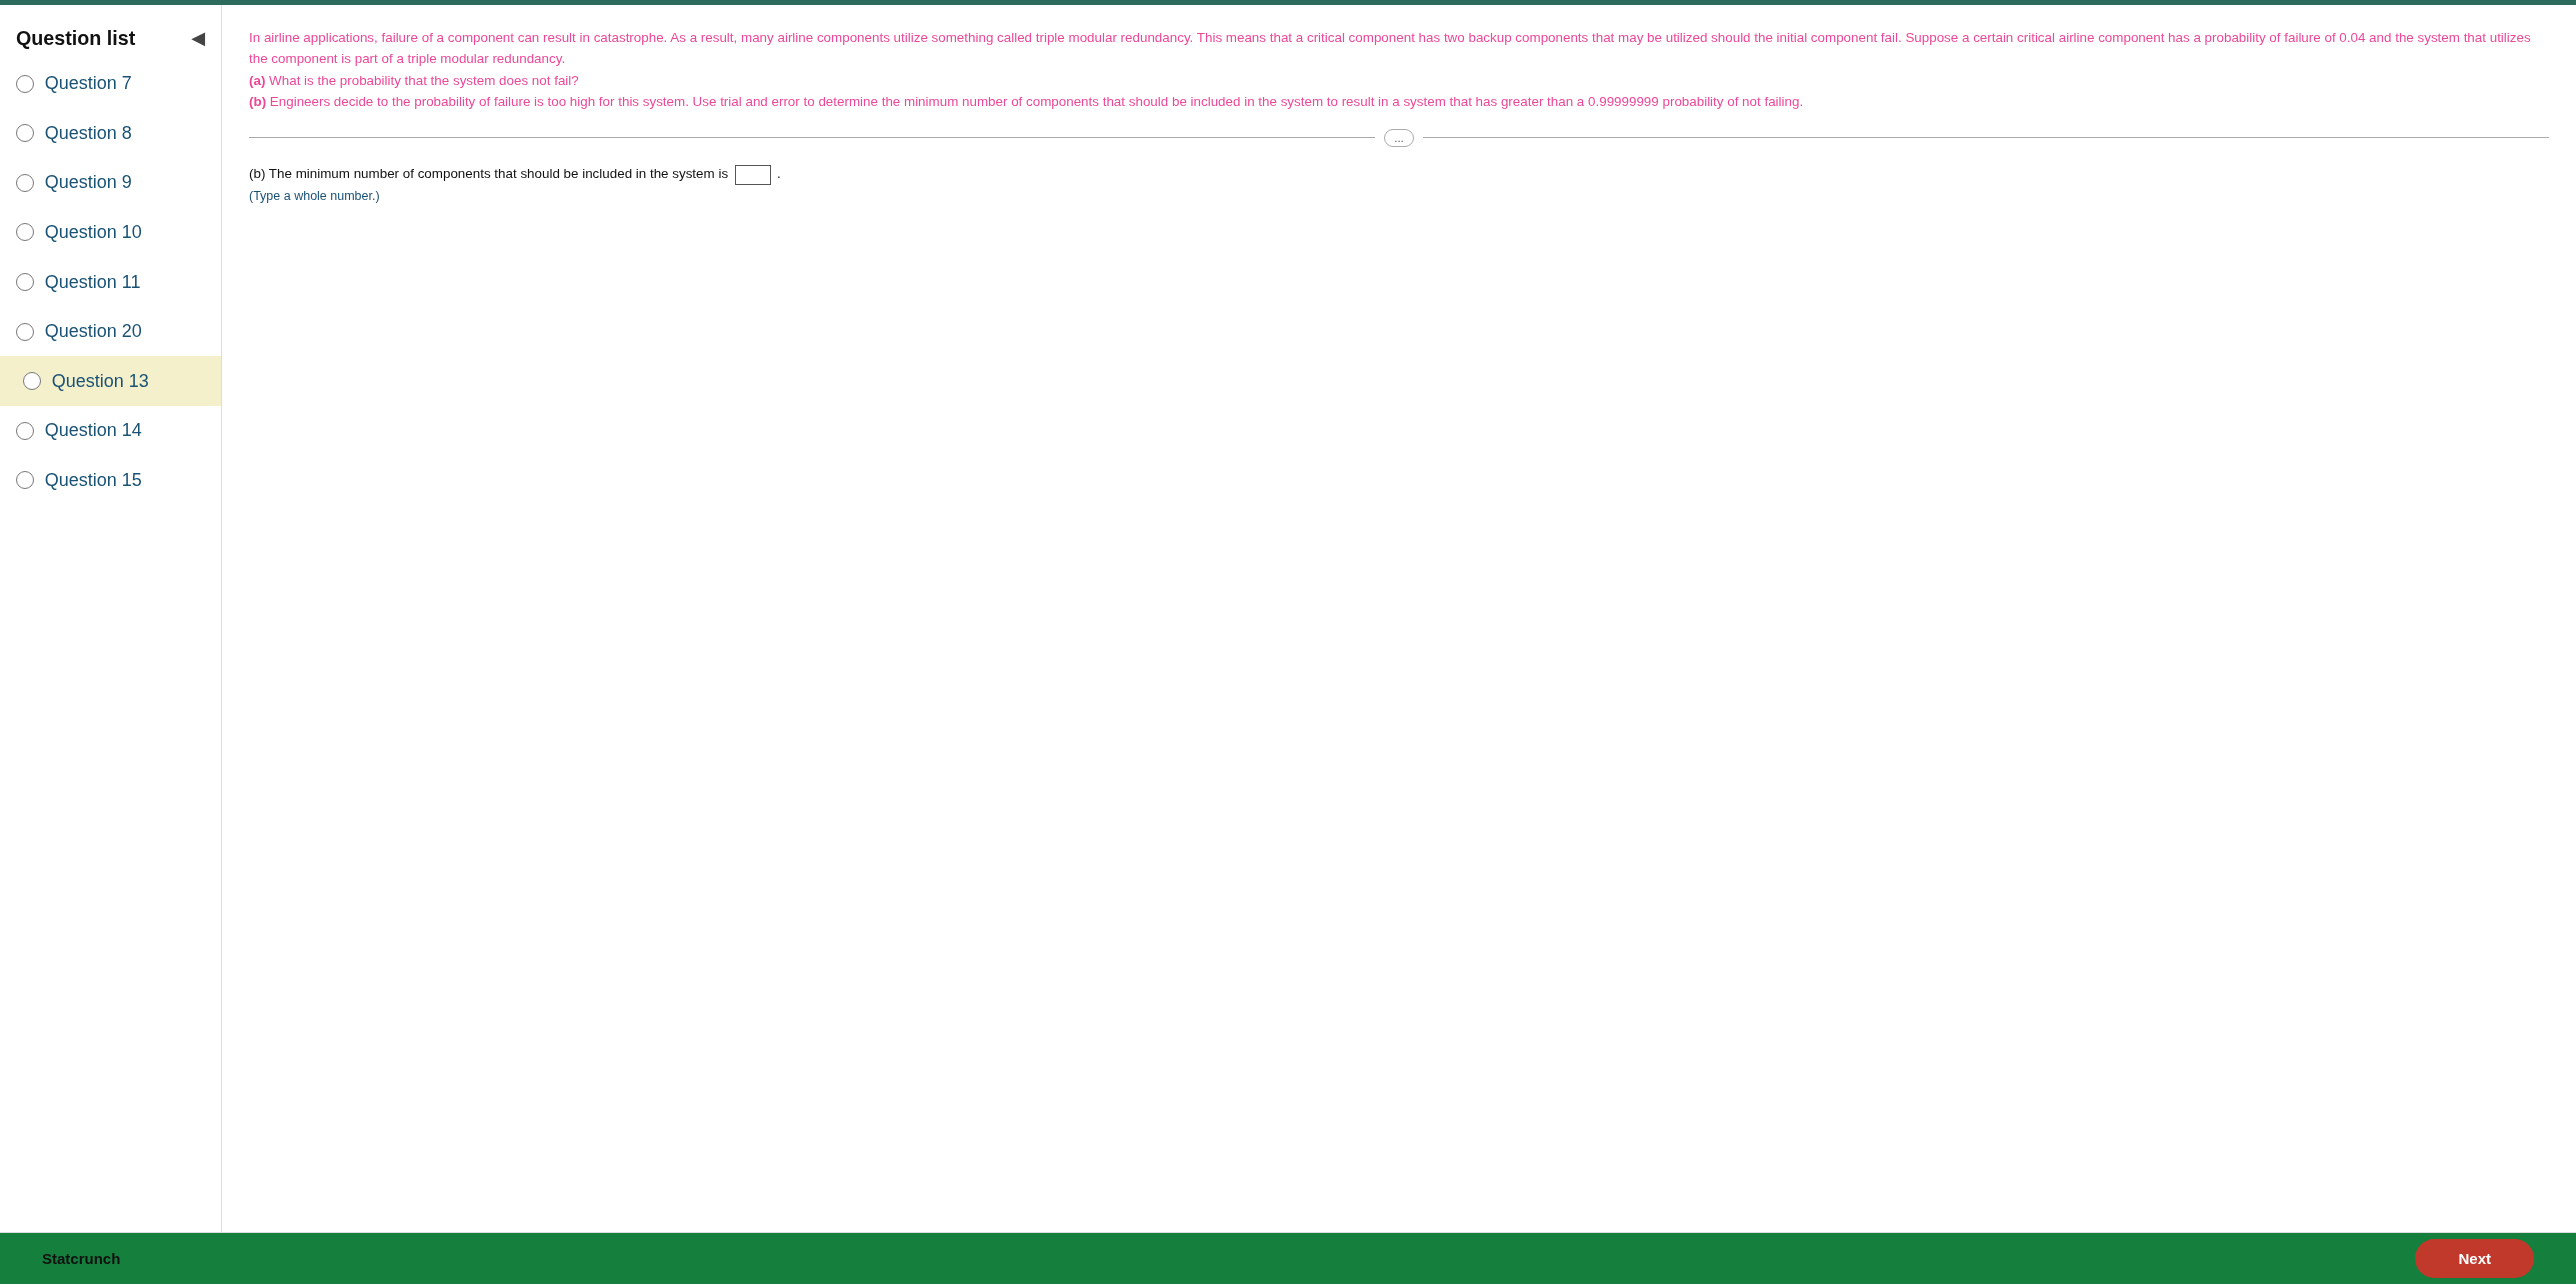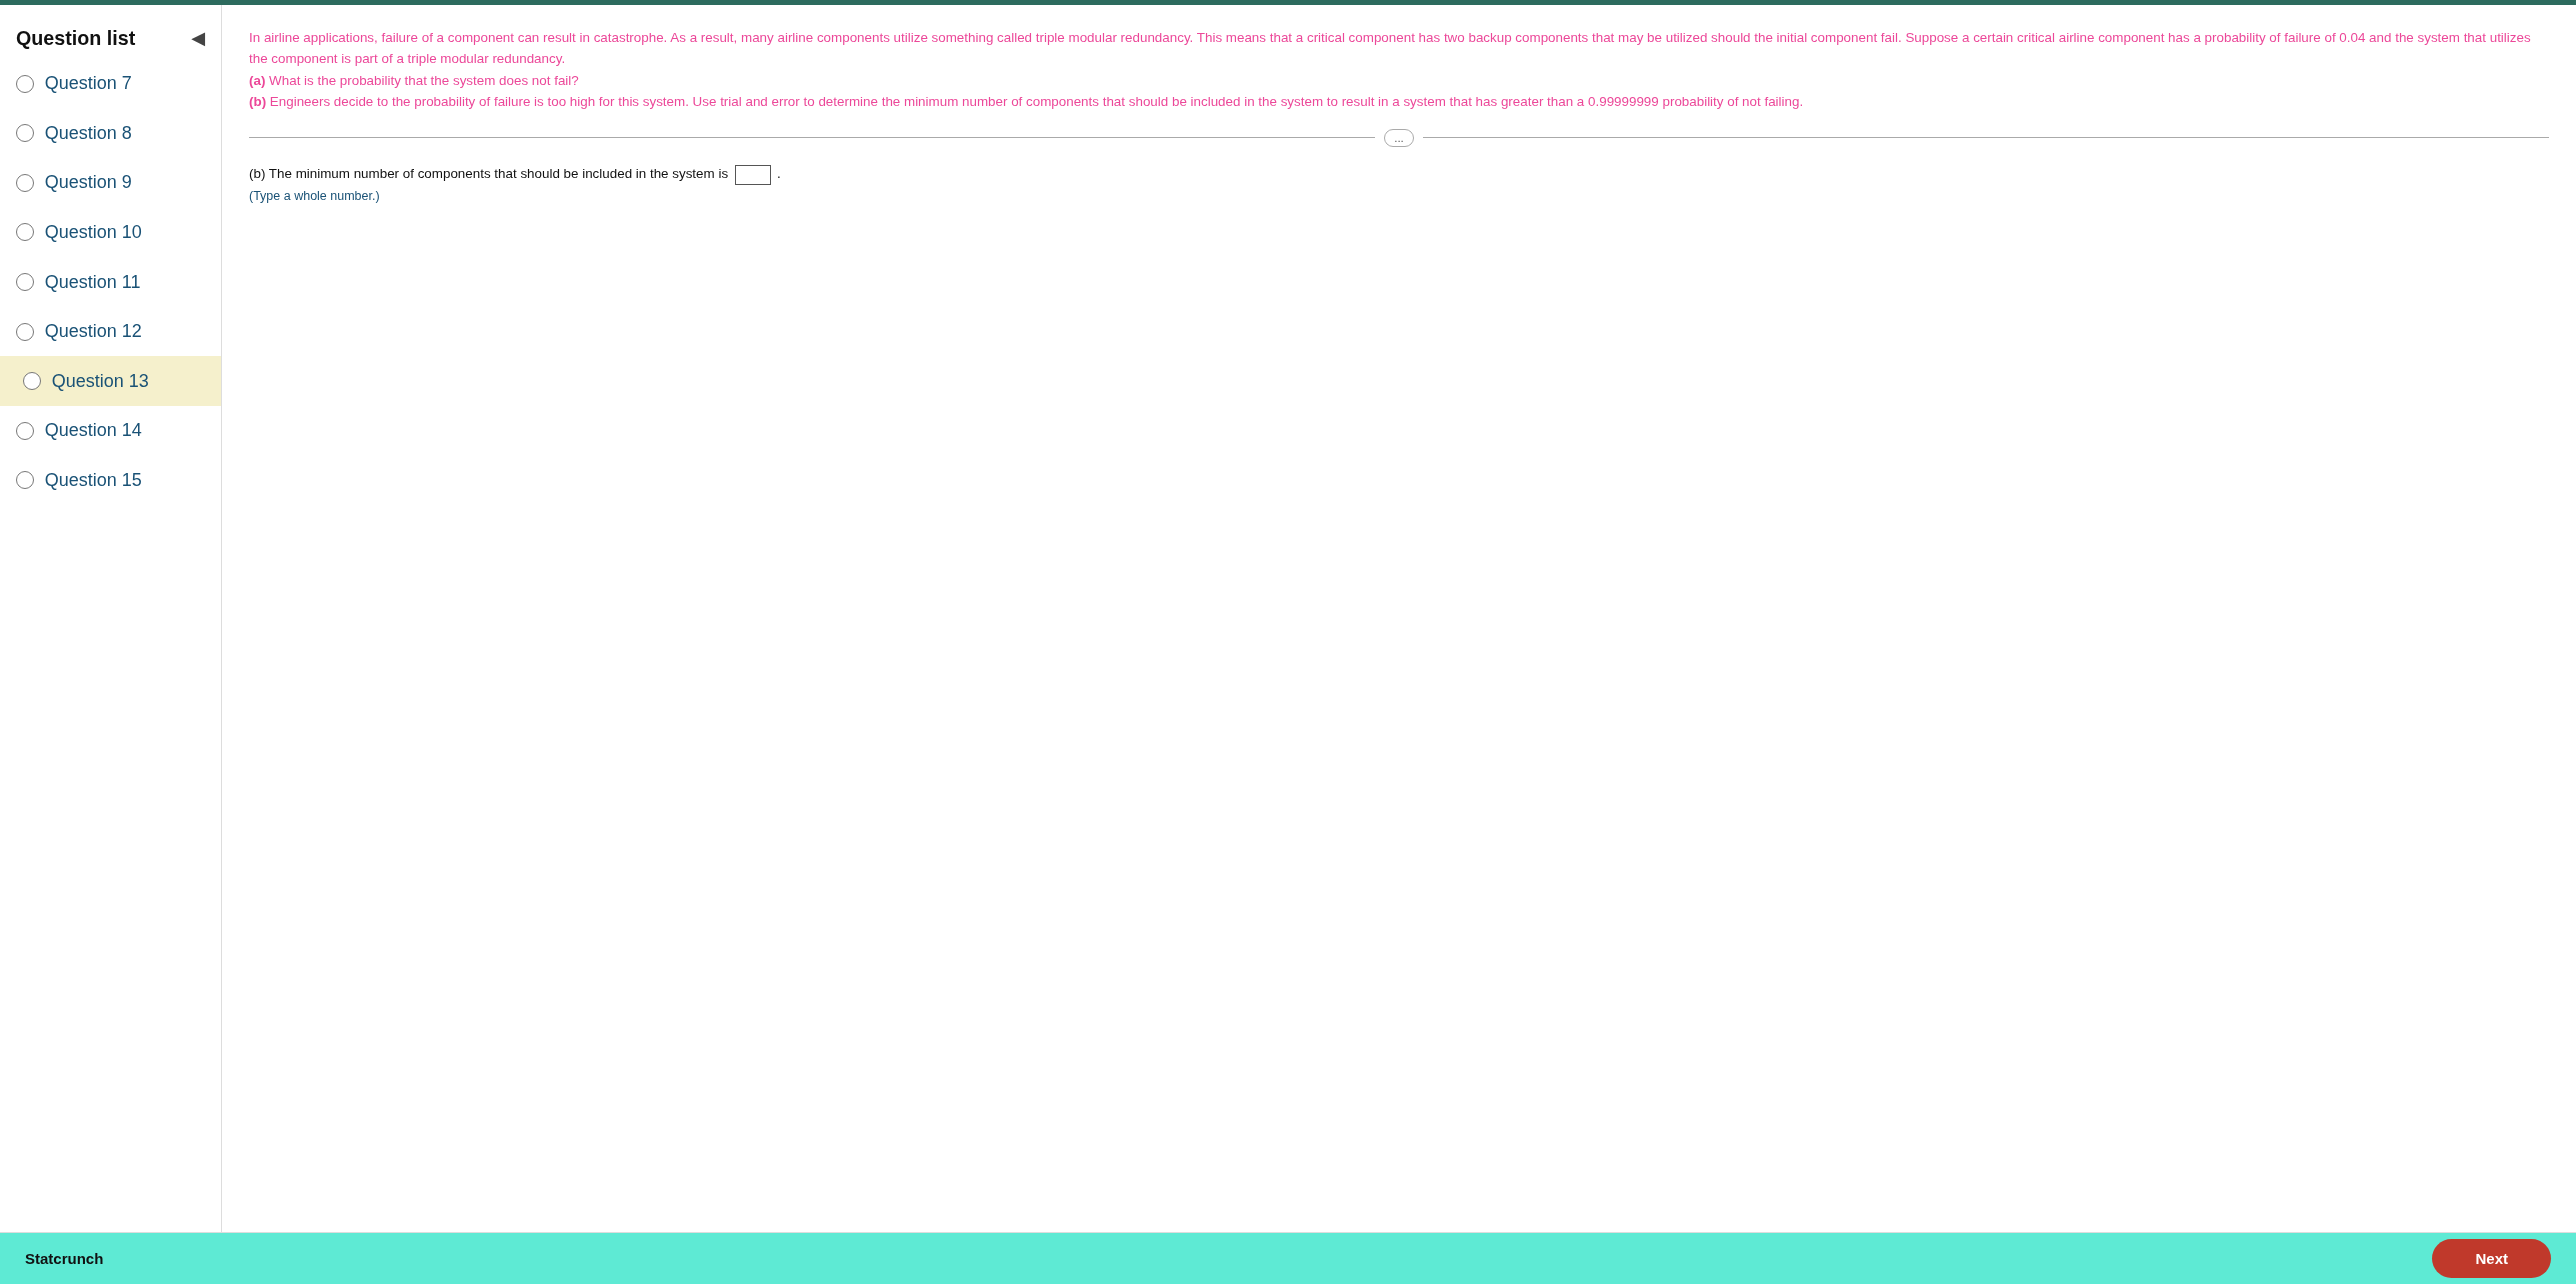--- a/index.html
+++ b/index.html
@@ -150,26 +150,26 @@
       width: 36px;
       height: 19.7px;
       border: 0.9px solid #555;
       vertical-align: middle;
       margin: 0 2.7px;
     }
 
     
     #bottom-bar {
       height: 52px;
-      background: #5eead4;
+      background: #15803d;
       border-top: 0.9px solid #ddd;
       display: flex;
       align-items: center;
       justify-content: space-between;
-      padding: 0 25px;
+      padding: 0 42px;
       flex-shrink: 0;
     }
 
     #statcrunch-label {
       font-weight: bold;
       font-size: 15px;
       color: #111;
     }
 
     #next-button {
@@ -213,21 +213,21 @@
         <div class="sidebar-item">
           <span class="radio-circle"></span>
           <span class="item-label">Question 10</span>
         </div>
         <div class="sidebar-item">
           <span class="radio-circle"></span>
           <span class="item-label">Question 11</span>
         </div>
         <div class="sidebar-item">
           <span class="radio-circle"></span>
-          <span class="item-label">Question 12</span>
+          <span class="item-label">Question 20</span>
         </div>
         <div class="sidebar-item active">
           <span class="radio-circle"></span>
           <span class="item-label">Question 13</span>
         </div>
         <div class="sidebar-item">
           <span class="radio-circle"></span>
           <span class="item-label">Question 14</span>
         </div>
         <div class="sidebar-item">

